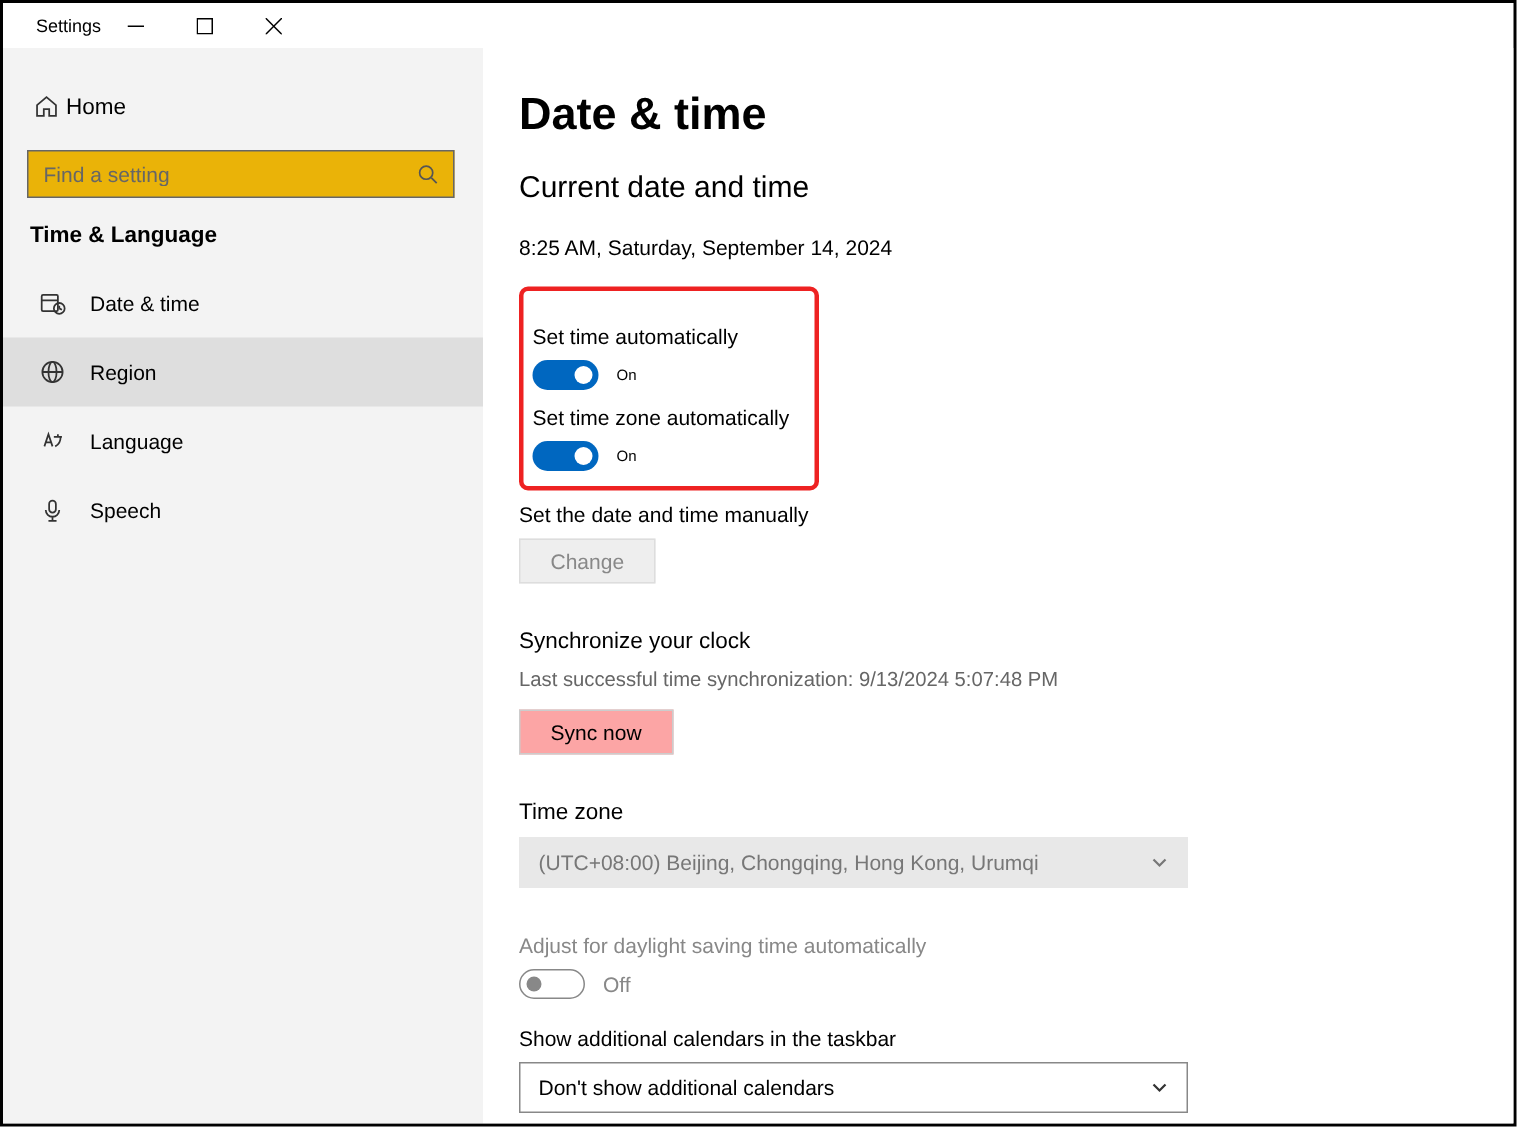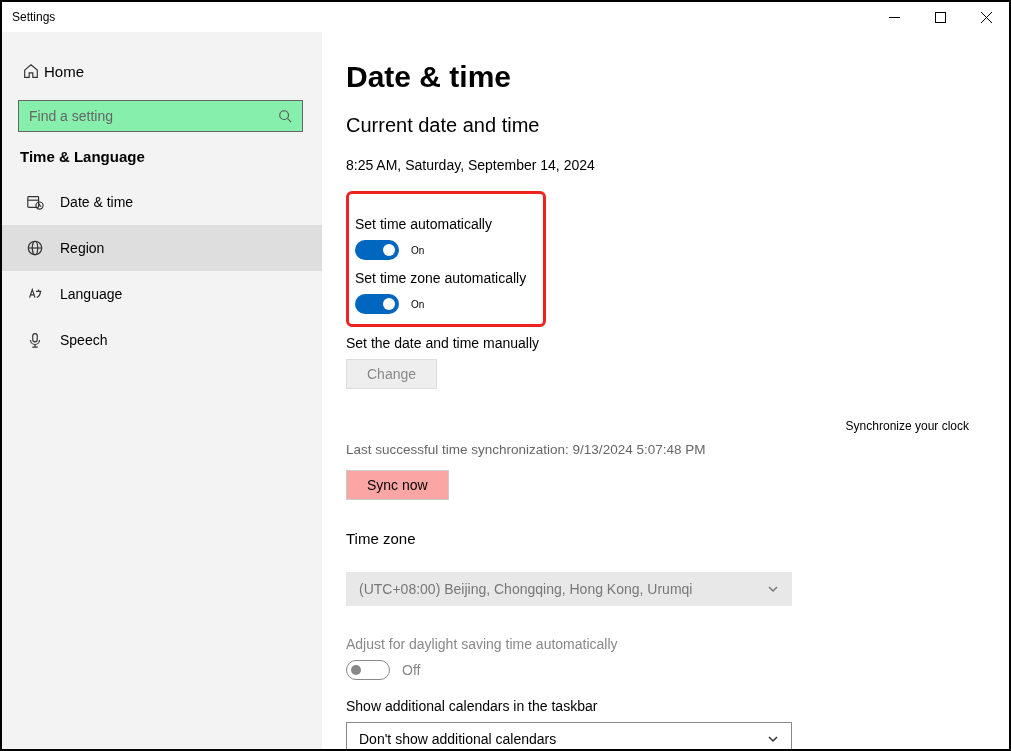--- a/index.html
+++ b/index.html
@@ -1,32 +1,32 @@
 <!DOCTYPE html>
 <html><head>
 <meta charset="utf-8">
 <style>
   * { box-sizing: border-box; margin: 0; padding: 0; font-family: "Segoe UI", Arial, sans-serif; }
   body { background: #fff; width: 1011px; height: 751px; border: 2px solid #000; overflow: hidden; position: relative; }
 
-  .titlebar { height: 30px; display: flex; align-items: center; justify-content: space-between; padding-left: 10px; }
+  .titlebar { height: 30px; display: flex; align-items: center; justify-content: flex-start; padding-left: 22px; }
   .titlebar-left { font-size: 12px; color: #000; }
   .caption-controls { display: flex; }
   .caption-btn { width: 46px; height: 30px; display: flex; align-items: center; justify-content: center; background: transparent; border: none; cursor: default; }
   .caption-btn svg { width: 11px; height: 11px; }
 
   .app { display: flex; height: calc(100% - 30px); }
 
   
   .sidebar { width: 320px; background: #f3f3f3; padding-top: 20px; height: 100%; }
   .home-row { display: flex; align-items: center; gap: 4px; padding: 10px 20px; font-size: 15px; color: #000; }
   .home-row .icon { width: 18px; height: 18px; }
 
   .search-wrap { padding: 10px 16px 16px; }
-  .search-box { width: 285px; height: 32px; border: 1px solid #666; background: #86efac; display: flex; align-items: center; padding: 0 10px; justify-content: space-between; }
+  .search-box { width: 285px; height: 32px; border: 1px solid #666; background: #eab308; display: flex; align-items: center; padding: 0 10px; justify-content: space-between; }
   .search-box input { border: none; outline: none; font-size: 14px; width: 240px; color: #333; background: transparent; }
   .search-box input::placeholder { color: #666; }
   .search-icon { width: 14px; height: 14px; stroke: #444; }
 
   .sidebar-header { padding: 0 18px 14px; font-size: 15px; font-weight: 600; color: #000; }
 
   .nav-list { }
   .nav-item { display: flex; align-items: center; gap: 16px; padding: 14px 24px; font-size: 14px; color: #000; }
   .nav-item.selected { background: #dedede; }
   .nav-item .icon { width: 18px; height: 18px; }
@@ -46,27 +46,27 @@
   .toggle.off { background: #fff; border: 1px solid #888; }
   .toggle.on .knob { width: 12px; height: 12px; border-radius: 50%; background: #fff; position: absolute; right: 4px; top: 4px; }
   .toggle.off .knob { width: 10px; height: 10px; border-radius: 50%; background: #888; position: absolute; left: 4px; top: 4px; }
   .toggle-state { font-size: 10px; }
 
   .section-label { font-size: 14px; margin-top: 4px; margin-bottom: 8px; }
   .btn { border: 1px solid #ccc; background: #fca5a5; padding: 6px 20px; font-size: 14px; color: #000; }
   .btn.disabled { color: #888; background: #eee; border-color: #ddd; }
 
   .sync-block { margin-top: 30px; }
-  .sync-block .hdr { font-size: 12px; margin-bottom: 8px; text-align: right; }
+  .sync-block .hdr { font-size: 15px; margin-bottom: 8px; }
   .gray-line { font-size: 13.5px; color: #666; line-height: 1.4; }
 
   .sync-now { margin-top: 10px; }
 
   .tz-block { margin-top: 30px; }
-  .tz-hdr { font-size: 15px; margin-bottom: 25px; }
+  .tz-hdr { font-size: 15px; margin-bottom: 8px; }
   .select-box { width: 446px; height: 34px; background: #e8e8e8; border: 1px solid #e8e8e8; display: flex; align-items: center; justify-content: space-between; padding: 0 12px; font-size: 14px; color: #777; }
   .select-box.white { background: #fff; border: 1px solid #888; color: #000; }
   .chev { width: 12px; height: 12px; }
 
   .dst-block { margin-top: 30px; }
   .dst-label { font-size: 14px; color: #888; margin-bottom: 8px; }
   .dst-state { color: #888; font-size: 14px; }
 
   .addcal-block { margin-top: 18px; }
   .addcal-label { font-size: 14px; margin-bottom: 8px; }

